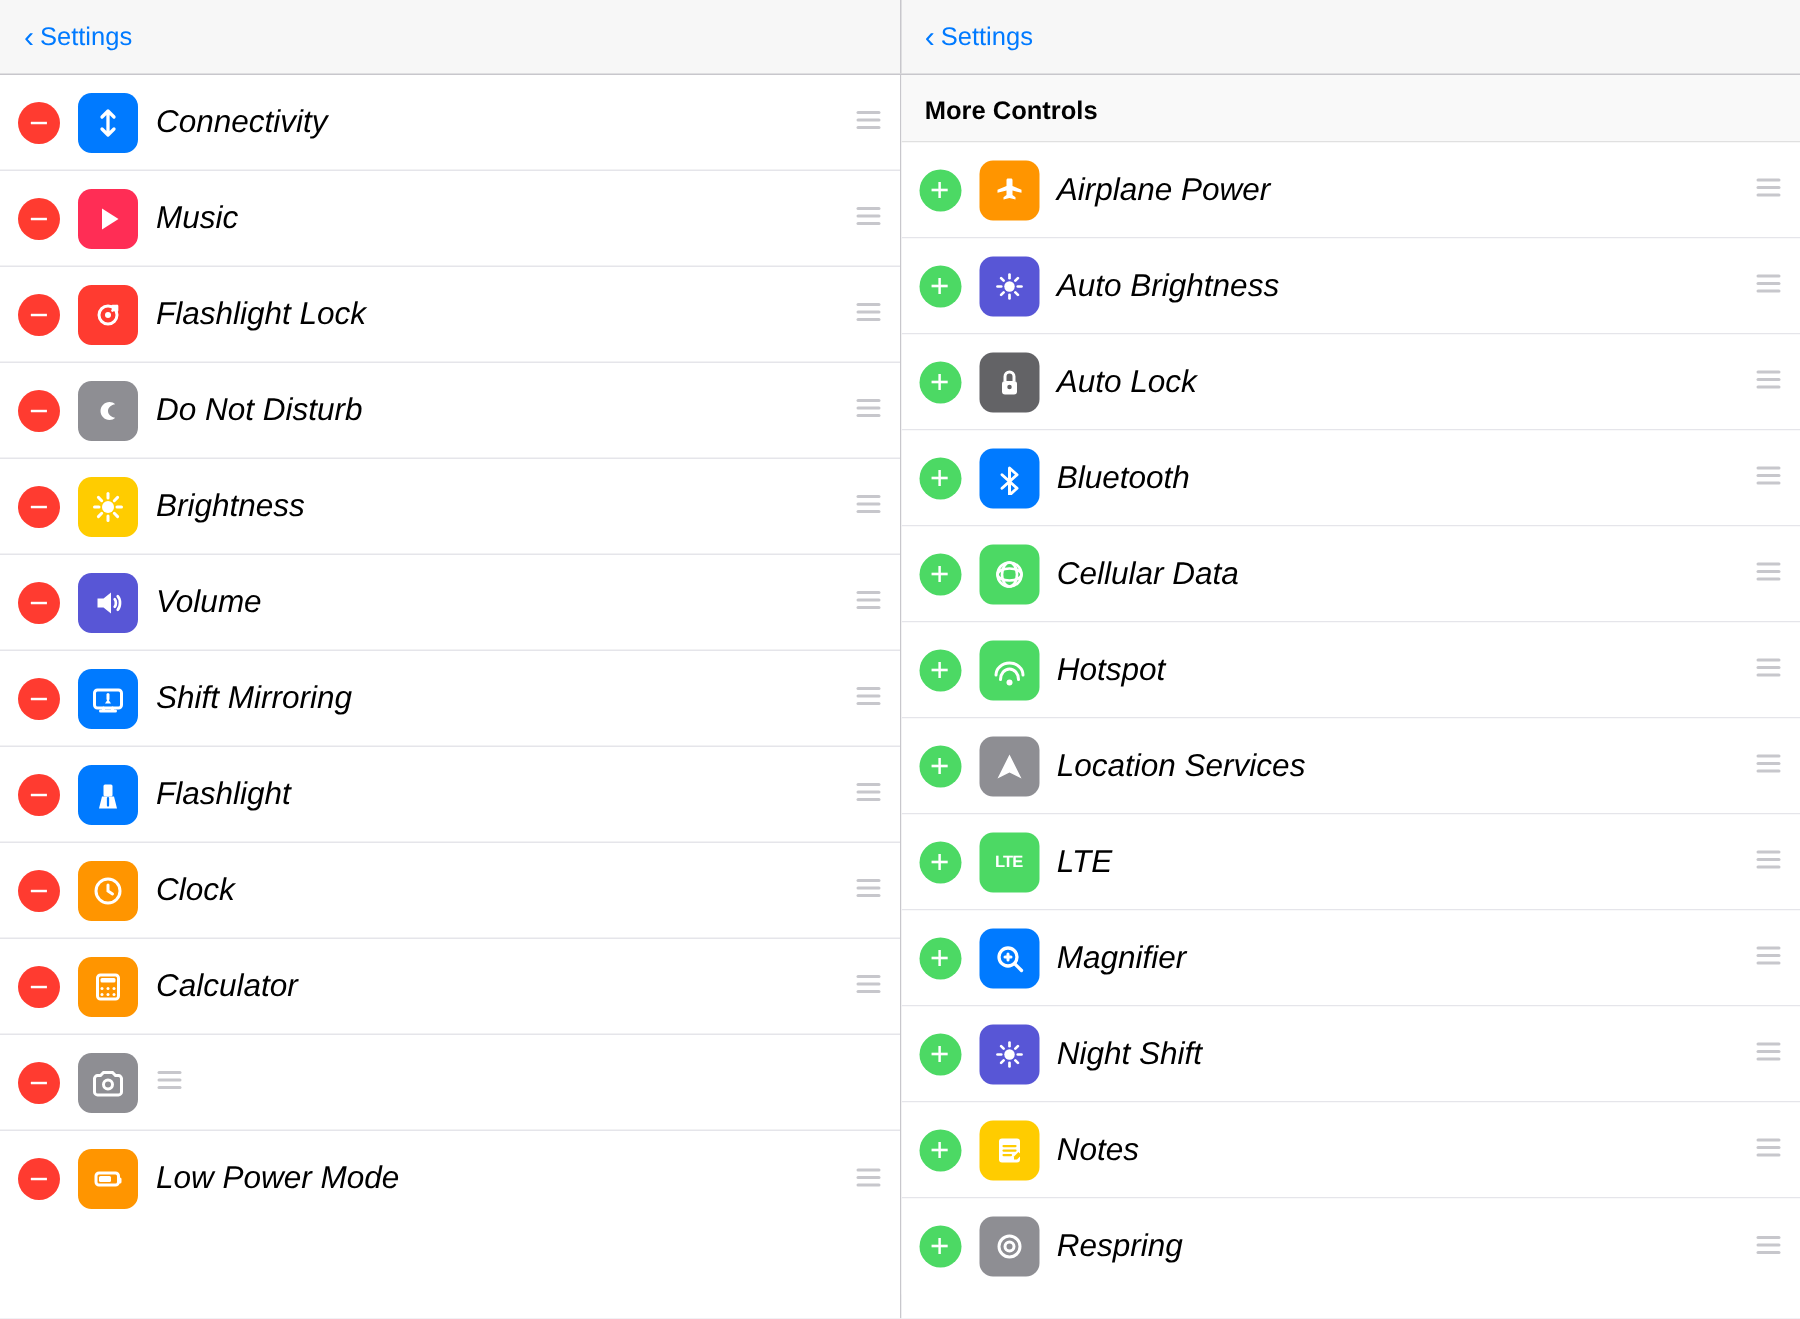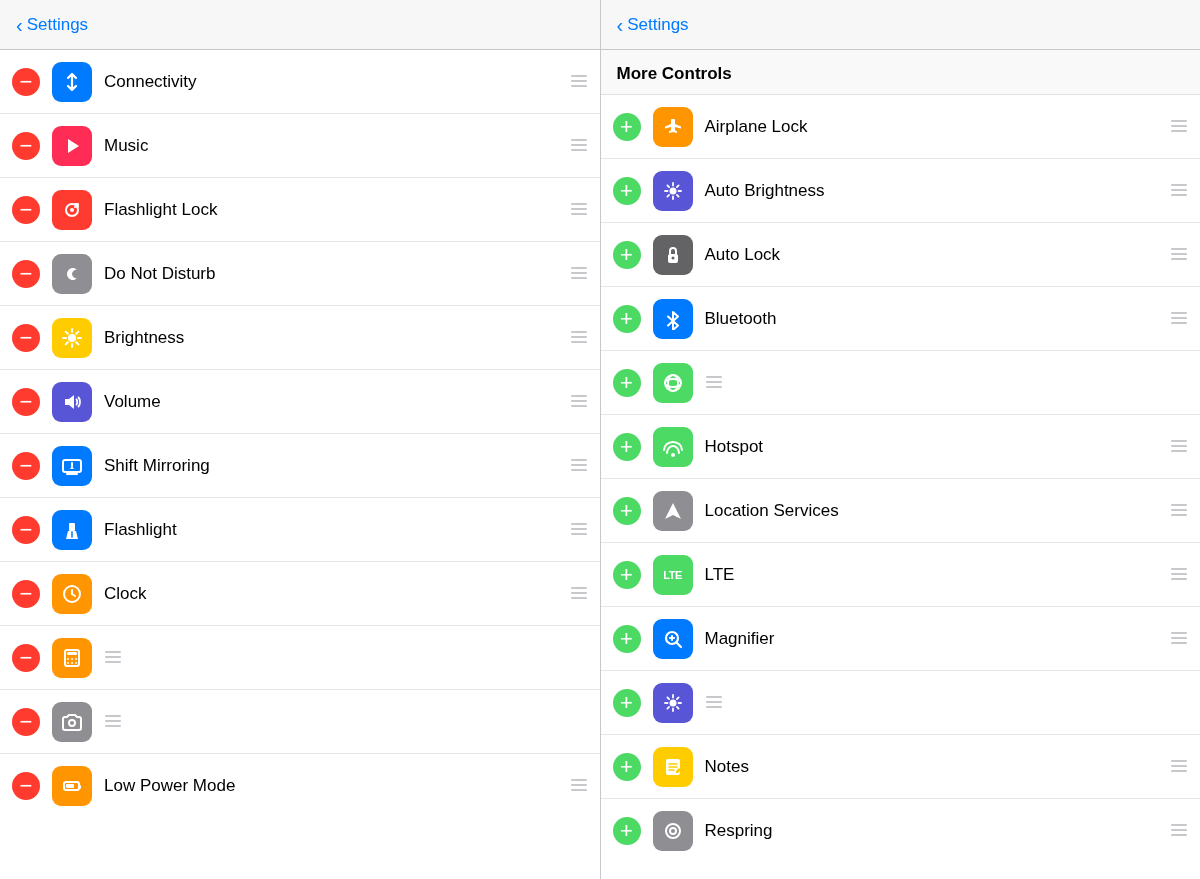--- a/index.html
+++ b/index.html
@@ -90,22 +90,23 @@
       display: flex;
       align-items: center;
       justify-content: center;
       font-size: 20px;
       flex-shrink: 0;
       margin-right: 12px;
       color: #fff;
     }
     .item-label {
       flex: 1;
-      font-size: 17px;
+      font-size: 21px;
       color: #000;
+      font-style: italic;
     }
     .drag-handle {
       color: #c7c7cc;
       font-size: 15px;
       line-height: 1;
       flex-shrink: 0;
     }
   </style>
 </head>
 <body>
@@ -280,20 +281,21 @@
               <rect x="4" y="3" width="14" height="16" rx="2" stroke="white" stroke-width="2"></rect>
               <rect x="6" y="5" width="10" height="3" rx="1" fill="white"></rect>
               <circle cx="7" cy="12" r="1" fill="white"></circle>
               <circle cx="11" cy="12" r="1" fill="white"></circle>
               <circle cx="15" cy="12" r="1" fill="white"></circle>
               <circle cx="7" cy="16" r="1" fill="white"></circle>
               <circle cx="11" cy="16" r="1" fill="white"></circle>
               <circle cx="15" cy="16" r="1" fill="white"></circle>
             </svg>
           </div>
+    <span class="item-label">Calculator</span>
     <span class="drag-handle"><svg width="18" height="14" viewBox="0 0 18 14" fill="none">
     <line x1="2" y1="2" x2="16" y2="2" stroke="#c7c7cc" stroke-width="2" stroke-linecap="round"></line>
     <line x1="2" y1="7" x2="16" y2="7" stroke="#c7c7cc" stroke-width="2" stroke-linecap="round"></line>
     <line x1="2" y1="12" x2="16" y2="12" stroke="#c7c7cc" stroke-width="2" stroke-linecap="round"></line>
   </svg></span>
   </div>
         <div class="list-item">
     <button class="action-btn remove-btn" style="font-size:22px; line-height:1; font-weight:300;">−</button>
     <div class="app-icon" style="background:#8e8e93;">
             <svg width="22" height="22" viewBox="0 0 22 22" fill="none">
@@ -331,21 +333,21 @@
       <span>More Controls</span>
     </div>
     <div id="more-list">
         <div class="list-item">
     <button class="action-btn add-btn" style="font-size:22px; line-height:1; font-weight:300;">+</button>
     <div class="app-icon" style="background:#ff9500;">
             <svg width="22" height="22" viewBox="0 0 22 22" fill="white">
               <path d="M19 10.5L13 8V4C13 3.4 12.6 3 12 3H10C9.4 3 9 3.4 9 4V8L3 10.5V12.5L9 11V14L7 15.5V17L11 16L15 17V15.5L13 14V11L19 12.5V10.5Z"></path>
             </svg>
           </div>
-    <span class="item-label">Airplane Lock</span>
+    <span class="item-label">Airplane Power</span>
     <span class="drag-handle"><svg width="18" height="14" viewBox="0 0 18 14" fill="none">
     <line x1="2" y1="2" x2="16" y2="2" stroke="#c7c7cc" stroke-width="2" stroke-linecap="round"></line>
     <line x1="2" y1="7" x2="16" y2="7" stroke="#c7c7cc" stroke-width="2" stroke-linecap="round"></line>
     <line x1="2" y1="12" x2="16" y2="12" stroke="#c7c7cc" stroke-width="2" stroke-linecap="round"></line>
   </svg></span>
   </div>
         <div class="list-item">
     <button class="action-btn add-btn" style="font-size:22px; line-height:1; font-weight:300;">+</button>
     <div class="app-icon" style="background:#5856d6;">
             <svg width="22" height="22" viewBox="0 0 22 22" fill="white">
@@ -402,20 +404,21 @@
   </div>
         <div class="list-item">
     <button class="action-btn add-btn" style="font-size:22px; line-height:1; font-weight:300;">+</button>
     <div class="app-icon" style="background:#4cd964;">
             <svg width="22" height="22" viewBox="0 0 22 22" fill="none">
               <ellipse cx="11" cy="11" rx="8" ry="4" stroke="white" stroke-width="1.8"></ellipse>
               <ellipse cx="11" cy="11" rx="5" ry="8" stroke="white" stroke-width="1.8"></ellipse>
               <circle cx="11" cy="11" r="8" stroke="white" stroke-width="1.8"></circle>
             </svg>
           </div>
+    <span class="item-label">Cellular Data</span>
     <span class="drag-handle"><svg width="18" height="14" viewBox="0 0 18 14" fill="none">
     <line x1="2" y1="2" x2="16" y2="2" stroke="#c7c7cc" stroke-width="2" stroke-linecap="round"></line>
     <line x1="2" y1="7" x2="16" y2="7" stroke="#c7c7cc" stroke-width="2" stroke-linecap="round"></line>
     <line x1="2" y1="12" x2="16" y2="12" stroke="#c7c7cc" stroke-width="2" stroke-linecap="round"></line>
   </svg></span>
   </div>
         <div class="list-item">
     <button class="action-btn add-btn" style="font-size:22px; line-height:1; font-weight:300;">+</button>
     <div class="app-icon" style="background:#4cd964;">
             <svg width="22" height="22" viewBox="0 0 22 22" fill="none">
@@ -480,20 +483,21 @@
               <line x1="11" y1="3" x2="11" y2="5.5" stroke="white" stroke-width="1.8" stroke-linecap="round"></line>
               <line x1="11" y1="16.5" x2="11" y2="19" stroke="white" stroke-width="1.8" stroke-linecap="round"></line>
               <line x1="3" y1="11" x2="5.5" y2="11" stroke="white" stroke-width="1.8" stroke-linecap="round"></line>
               <line x1="16.5" y1="11" x2="19" y2="11" stroke="white" stroke-width="1.8" stroke-linecap="round"></line>
               <line x1="5.4" y1="5.4" x2="7.1" y2="7.1" stroke="white" stroke-width="1.8" stroke-linecap="round"></line>
               <line x1="14.9" y1="14.9" x2="16.6" y2="16.6" stroke="white" stroke-width="1.8" stroke-linecap="round"></line>
               <line x1="16.6" y1="5.4" x2="14.9" y2="7.1" stroke="white" stroke-width="1.8" stroke-linecap="round"></line>
               <line x1="7.1" y1="14.9" x2="5.4" y2="16.6" stroke="white" stroke-width="1.8" stroke-linecap="round"></line>
             </svg>
           </div>
+    <span class="item-label">Night Shift</span>
     <span class="drag-handle"><svg width="18" height="14" viewBox="0 0 18 14" fill="none">
     <line x1="2" y1="2" x2="16" y2="2" stroke="#c7c7cc" stroke-width="2" stroke-linecap="round"></line>
     <line x1="2" y1="7" x2="16" y2="7" stroke="#c7c7cc" stroke-width="2" stroke-linecap="round"></line>
     <line x1="2" y1="12" x2="16" y2="12" stroke="#c7c7cc" stroke-width="2" stroke-linecap="round"></line>
   </svg></span>
   </div>
         <div class="list-item">
     <button class="action-btn add-btn" style="font-size:22px; line-height:1; font-weight:300;">+</button>
     <div class="app-icon" style="background:#ffcc00;">
             <svg width="22" height="22" viewBox="0 0 22 22" fill="none">

